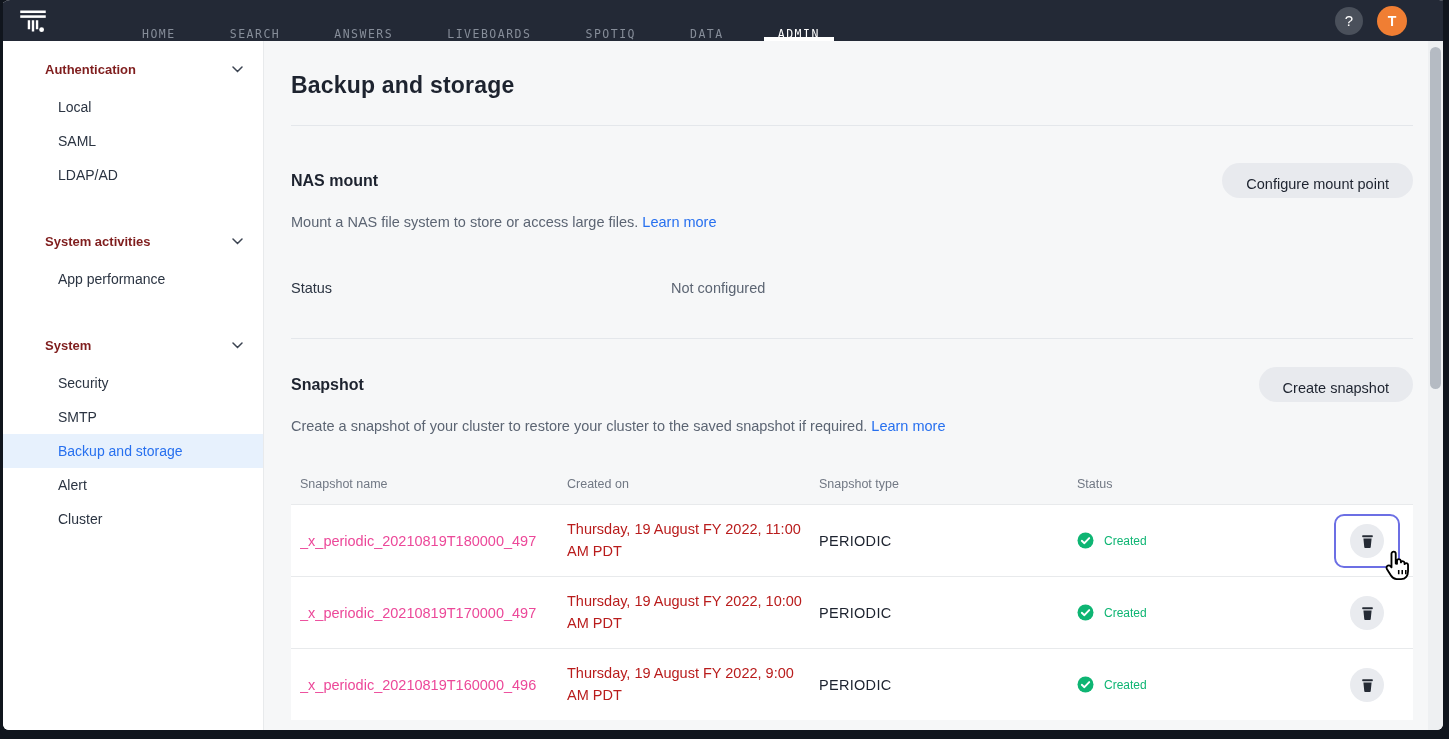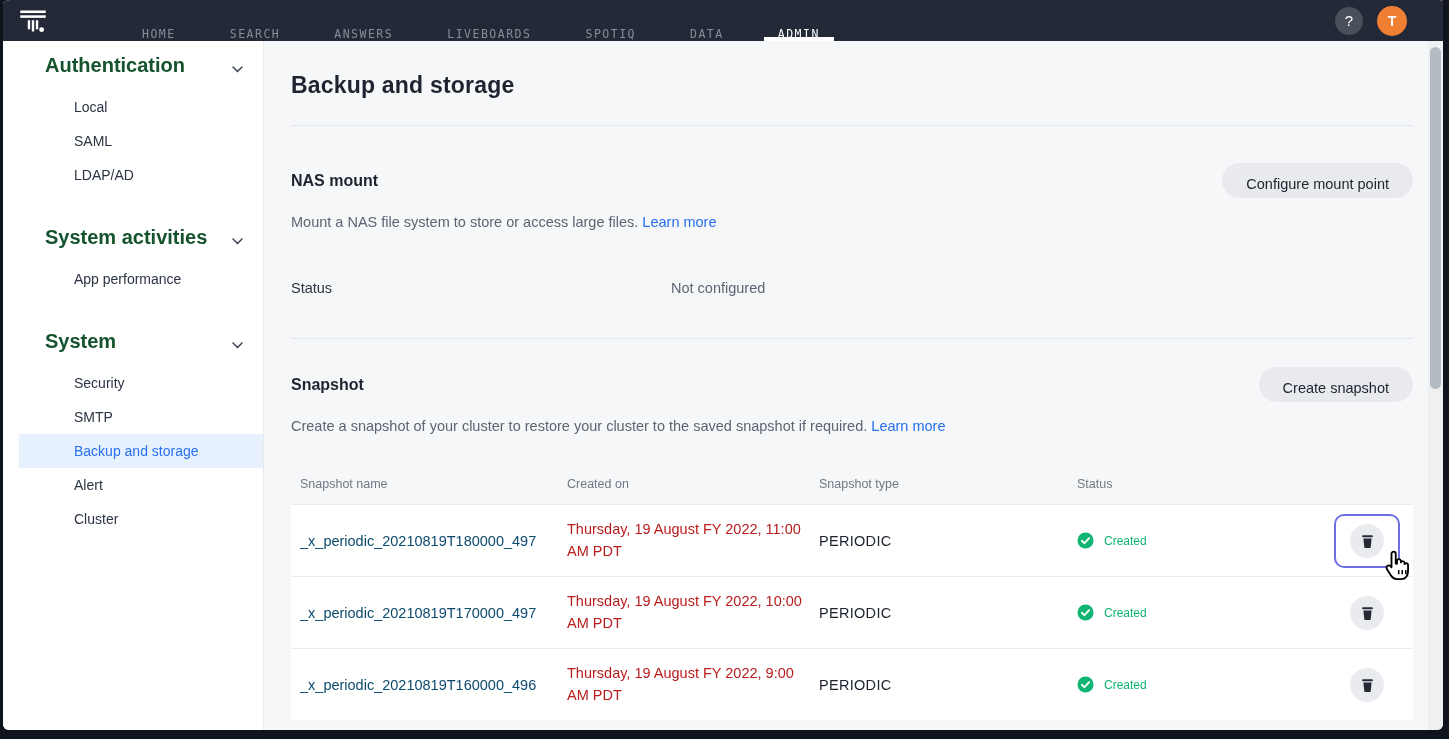--- a/index.html
+++ b/index.html
@@ -19,24 +19,24 @@
   .nav-right { margin-left:auto; display:flex; align-items:center; gap:14px; padding-right:36px; }
   .help-btn { width:28px; height:28px; border-radius:50%; background:#4a505b; color:#ffffff; font-size:15px;
               display:flex; align-items:center; justify-content:center; cursor:pointer; }
   .avatar { width:30px; height:30px; border-radius:50%; background:#f07e33; color:#ffffff; font-size:14px; font-weight:bold;
             display:flex; align-items:center; justify-content:center; cursor:pointer; }
 
   
   .body-row { display:flex; height:689px; }
   .sidebar { width:261px; background:#ffffff; border-right:1px solid #e8eaec; padding-top:13px; overflow:hidden; }
   .side-section { margin-bottom:34px; }
-  .side-header { height:30px; padding:0 20px 0 42px; display:flex; cursor:pointer;
-                 font-size:20px; font-weight:bold; color:#14532d; }
+  .side-header { height:30px; padding:0 20px 0 42px; display:flex; align-items:center; cursor:pointer;
+                 font-size:13px; font-weight:bold; color:#7f1d1d; }
   .side-header .chev { margin-left:auto; display:flex; align-items:center; }
-  .side-items { margin-top:6px;padding-left:16px; }
+  .side-items { margin-top:6px; }
   .side-item { height:34px; display:flex; align-items:center; padding-left:55px; font-size:14px; color:#2b3442; cursor:pointer; }
   .side-item.active { background:#e7f1fd; color:#2770ef; }
 
   .main { flex:1; padding:0 30px 0 27px; overflow:hidden; }
   .page-title { margin-top:31px; font-size:23px; font-weight:bold; color:#1d232f; letter-spacing:.2px; }
   .divider { height:1px; background:#e4e7eb; margin-top:26px; }
 
   .section-head { display:flex; align-items:center; }
   .section-head h2 { font-size:16px; font-weight:bold; color:#1d232f; }
   .nas .section-head { margin-top:37px; }
@@ -50,21 +50,21 @@
   .status-label { color:#2b3442; }
   .status-value { color:#5c6573; }
   .divider2 { height:1px; background:#e4e7eb; margin-top:42px; }
 
   
   .table { margin-top:30px; }
   .thead { display:grid; grid-template-columns:267px 252px 258px 1fr 92px; height:40px; align-items:center;
            padding-left:9px; font-size:12.5px; color:#717884; }
   .trow { display:grid; grid-template-columns:267px 252px 258px 1fr 92px; height:72px; align-items:center;
           padding-left:9px; background:#ffffff; border-top:1px solid #e8eaec; }
-  .cell-name { font-size:14.5px; color:#0c4a6e; white-space:nowrap; overflow:hidden; padding-right:14px; }
+  .cell-name { font-size:14.5px; color:#ec4899; white-space:nowrap; overflow:hidden; padding-right:14px; }
   .cell-created { font-size:14.5px; color:#b91c1c; padding-right:12px; line-height:1.45; }
   .cell-type { font-size:14.5px; color:#1d232f; letter-spacing:.3px; }
   .cell-status { display:flex; align-items:center; gap:10px; font-size:12px; color:#0eb573; }
   .cell-action { display:flex; align-items:center; justify-content:center; }
   .del-btn { width:34px; height:34px; border-radius:50%; background:#e9ebef; border:none; display:flex;
              align-items:center; justify-content:center; cursor:pointer; }
   .del-focus { position:relative; border:2px solid #6c6fe4; border-radius:10px; background:#ffffff;
                padding:8px 14px; display:flex; align-items:center; justify-content:center; }
   .cursor-hand { position:absolute; right:-16px; bottom:-16px; width:34px; height:34px; pointer-events:none; }
 

